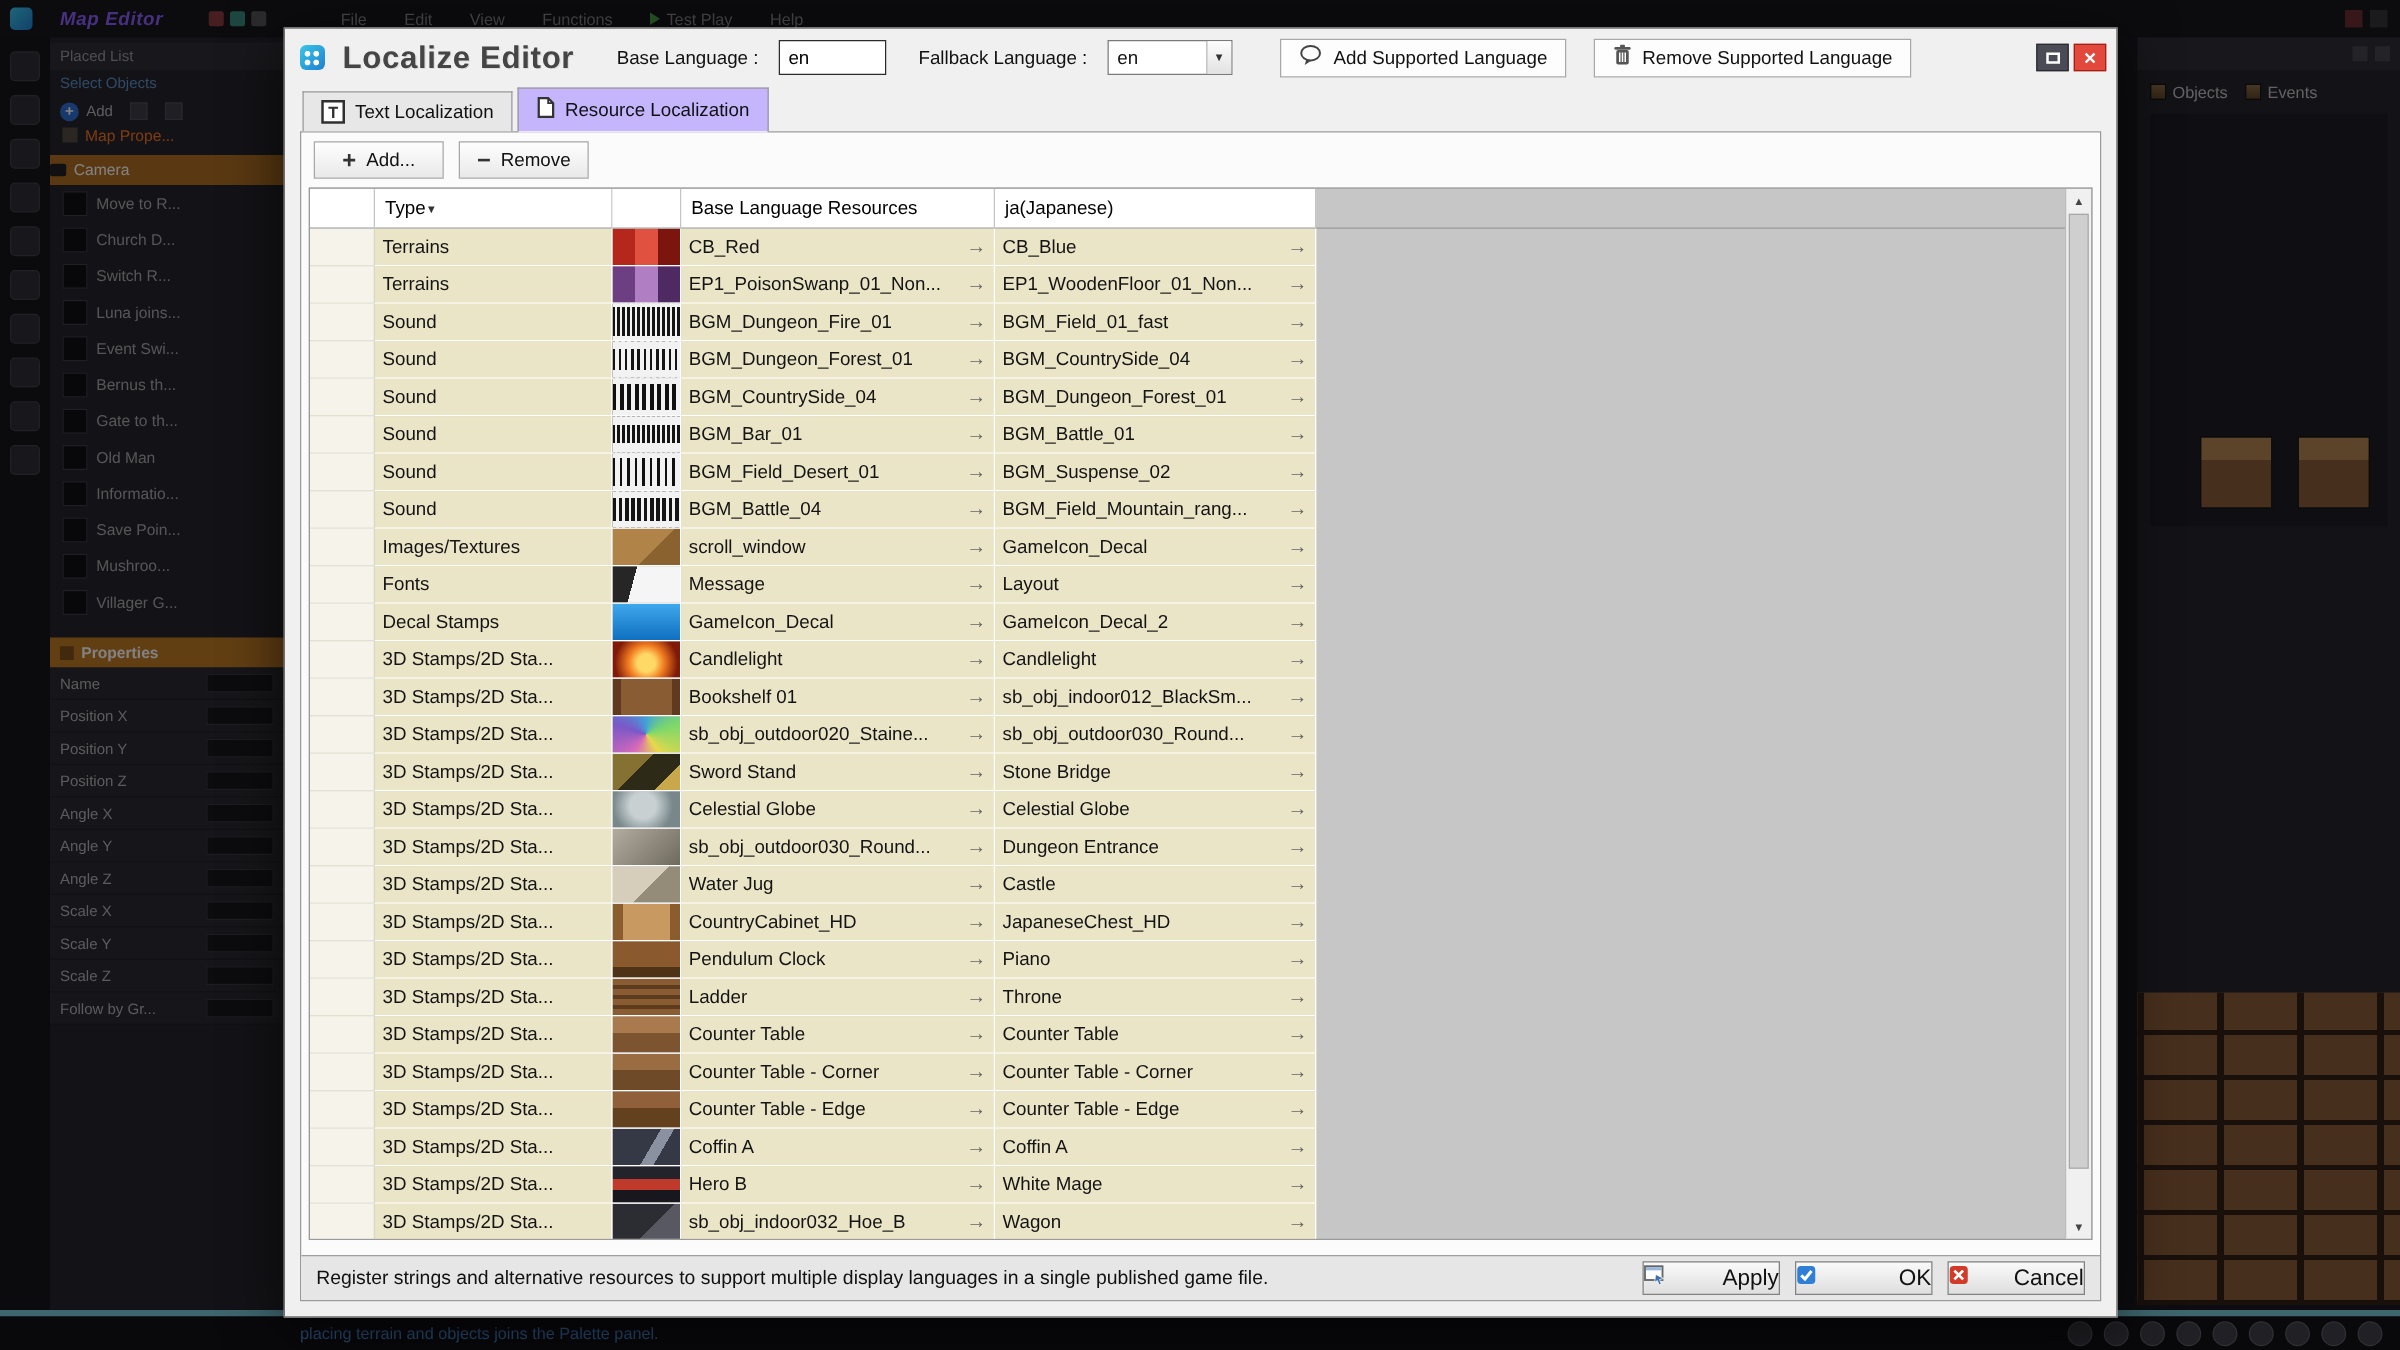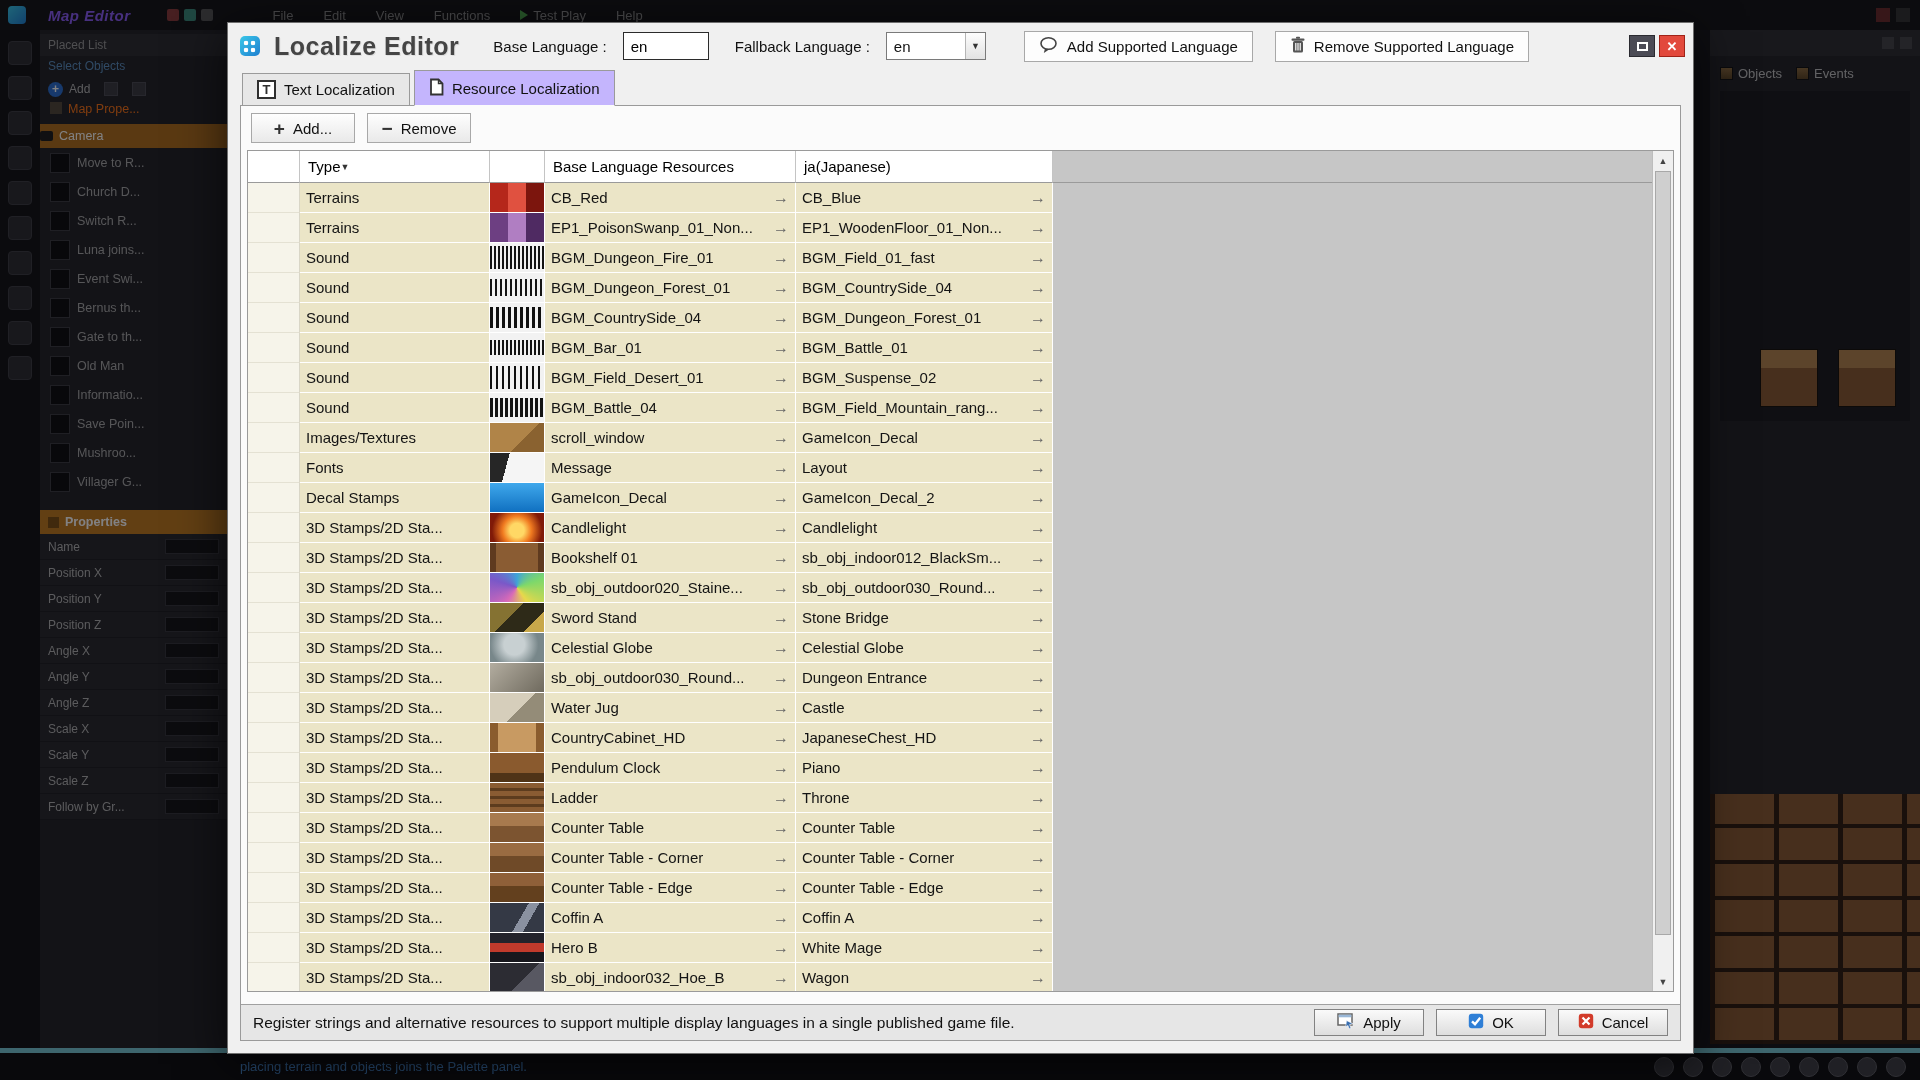--- a/index.html
+++ b/index.html
@@ -121,22 +121,22 @@
   .label{flex:1;overflow:hidden;text-overflow:ellipsis}
   .cell-arrow{color:#666;font-size:16px;margin-left:4px;flex:none}
 
   .vscroll{position:absolute;top:0;right:0;bottom:0;width:21px;background:#f0f0f0;border-left:1px solid #bdbdbd}
   .v-arrow{height:19px;display:flex;align-items:center;justify-content:center;font-size:9px;color:#444}
   .v-arrow.down{position:absolute;bottom:0;left:0;right:0}
   .v-thumb{position:absolute;left:2px;right:2px;top:20px;bottom:56px;background:#cfcfcf;border:1px solid #a8a8a8}
 
   .dlg-footer{margin-top:auto;height:36px;background:#e6e6e6;border-top:1px solid #a0a0a0;display:flex;align-items:center;padding:0 12px;flex:none}
   .footer-desc{flex:1;font-size:15.5px;color:#111;white-space:nowrap;overflow:hidden}
-  .foot-btn{height:27px;min-width:110px;display:flex;align-items:center;justify-content:center;gap:8px;
-    background:linear-gradient(#fafafa,#dedede);border:1px solid #828282;font-size:15px;color:#111;margin-left:12px}
+  .foot-btn{height:27px;min-width:110px;display:flex;align-items:center;justify-content:space-between;gap:8px;
+    background:linear-gradient(#fafafa,#dedede);border:1px solid #828282;font-size:18px;color:#111;margin-left:12px}
 </style>
 </head>
 <body>
 
 <div class="backdrop">
   <div class="menubar">
     <span class="app-icon"></span>
     <span class="app-title">Map Editor</span>
     <span class="mini-squares">
       <i style="background:#8a3a3a"></i>

